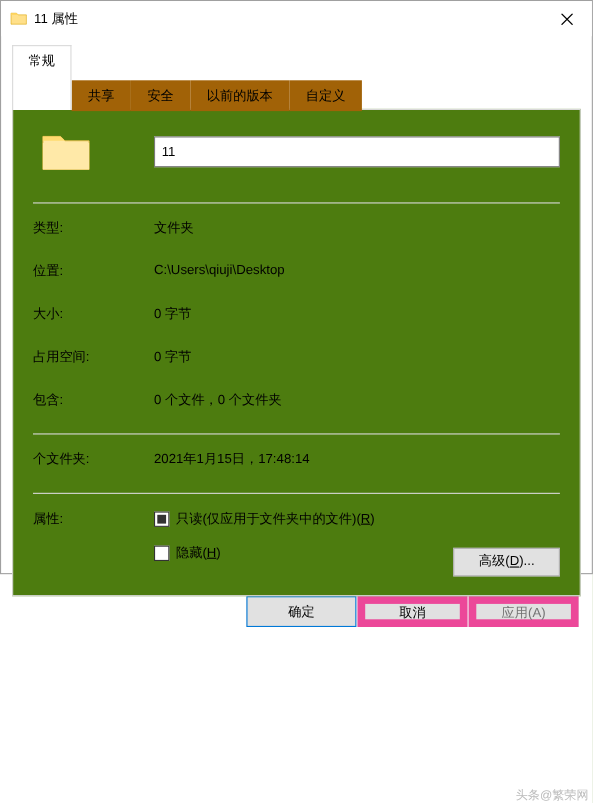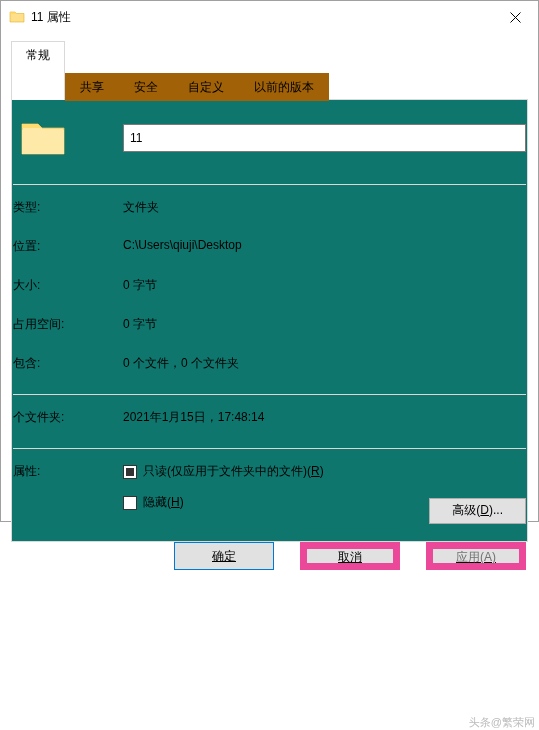--- a/index.html
+++ b/index.html
@@ -86,22 +86,22 @@
       background: #a16207;
       border-top: 1px solid transparent;
       border-left: 1px solid transparent;
       border-right: 1px solid transparent;
       top: 1px;
       margin-top: 31px;
     }
     .tab-panel {
       flex: 1;
       border: 1px solid #d9d9d9;
-      background: #0f766e;
-      padding: 14px 1px;
+      background: #4d7c0f;
+      padding: 14px 18px;
       z-index: 1;
       position: relative;
     }
     .row {
       display: flex;
       align-items: center;
       margin-bottom: 18px;
     }
     .row.first {
       margin-bottom: 22px;
@@ -196,22 +196,21 @@
     }
     .adv-button .underline {
       text-decoration: underline;
     }
     .button-bar {
       height: 54px;
       display: flex;
       align-items: center;
       justify-content: flex-end;
       padding: 0 12px;
-      gap: 26px;
-      text-decoration: underline;
+      gap: 1px;
     }
     .dlg-button {
       width: 100px;
       height: 28px;
       background: #e1e1e1;
       border: 7px solid #ec4899;
       font-size: 12px;
       font-family: inherit;
       cursor: pointer;
     }
@@ -249,22 +248,22 @@
         <line x1="10.5" y1="0.5" x2="0.5" y2="10.5" stroke="#000" stroke-width="1"></line>
       </svg>
     </div>
   </div>
 
   <div class="content-area">
     <div class="tabs">
       <div class="tab active">常规</div>
       <div class="tab">共享</div>
       <div class="tab">安全</div>
+      <div class="tab">以前的版本</div>
       <div class="tab">自定义</div>
-      <div class="tab">以前的版本</div>
     </div>
 
     <div class="tab-panel">
       <div class="row first">
         <span class="folder-icon">
           <svg viewBox="0 0 48 48" width="48" height="48">
             <path d="M3 10 h16 l4 4 H45 V40 H3 Z" fill="#ffe9a8" stroke="#e5b945" stroke-width="0.8"></path>
             <path d="M3 10 h16 l4 4 H3 Z" fill="#ffdb70"></path>
             <path d="M3 16 H45 V40 H3 Z" fill="#ffe9a8"></path>
           </svg>

